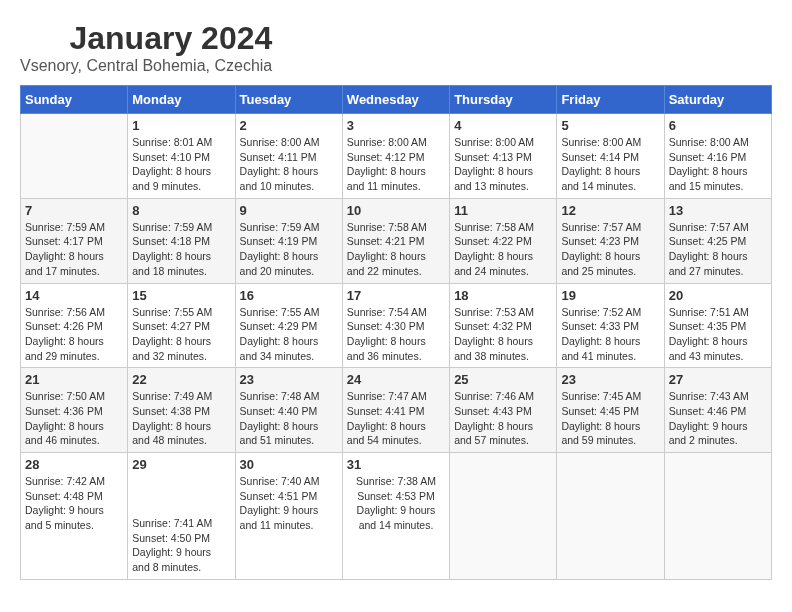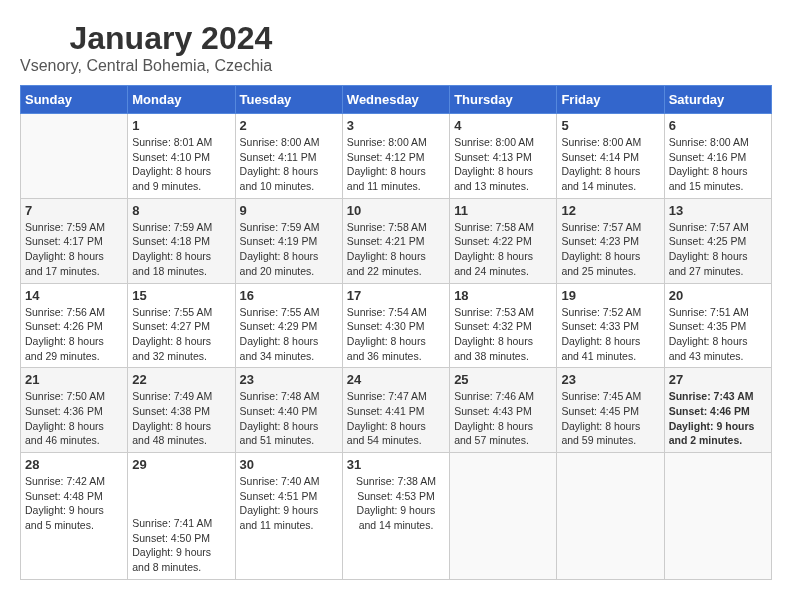--- a/index.html
+++ b/index.html
@@ -298,21 +298,21 @@
         </td>
         <td>
           <span class="day-number">23</span>
           <div class="day-info" style="white-space: pre-line;">Sunrise: 7:45 AM
 Sunset: 4:45 PM
 Daylight: 8 hours
 and 59 minutes.</div>
         </td>
         <td>
           <span class="day-number">27</span>
-          <div class="day-info" style="white-space: pre-line; font-weight: bold;">Sunrise: 7:43 AM
+          <div class="day-info" style="white-space: pre-line;">Sunrise: 7:43 AM
 Sunset: 4:46 PM
 Daylight: 9 hours
 and 2 minutes.</div>
         </td>
       </tr>
       <tr>
         <td>
           <span class="day-number">28</span>
           <div class="day-info" style="white-space: pre-line;">Sunrise: 7:42 AM
 Sunset: 4:48 PM

